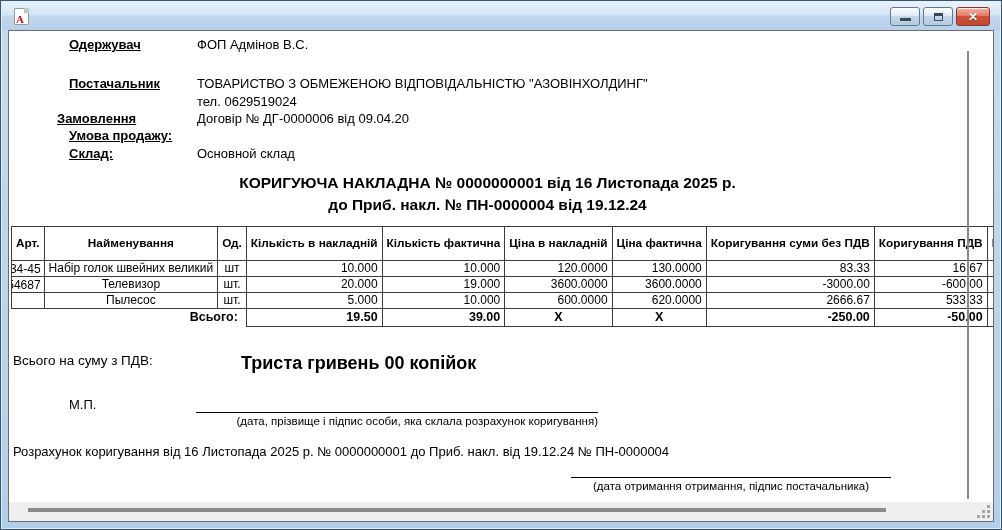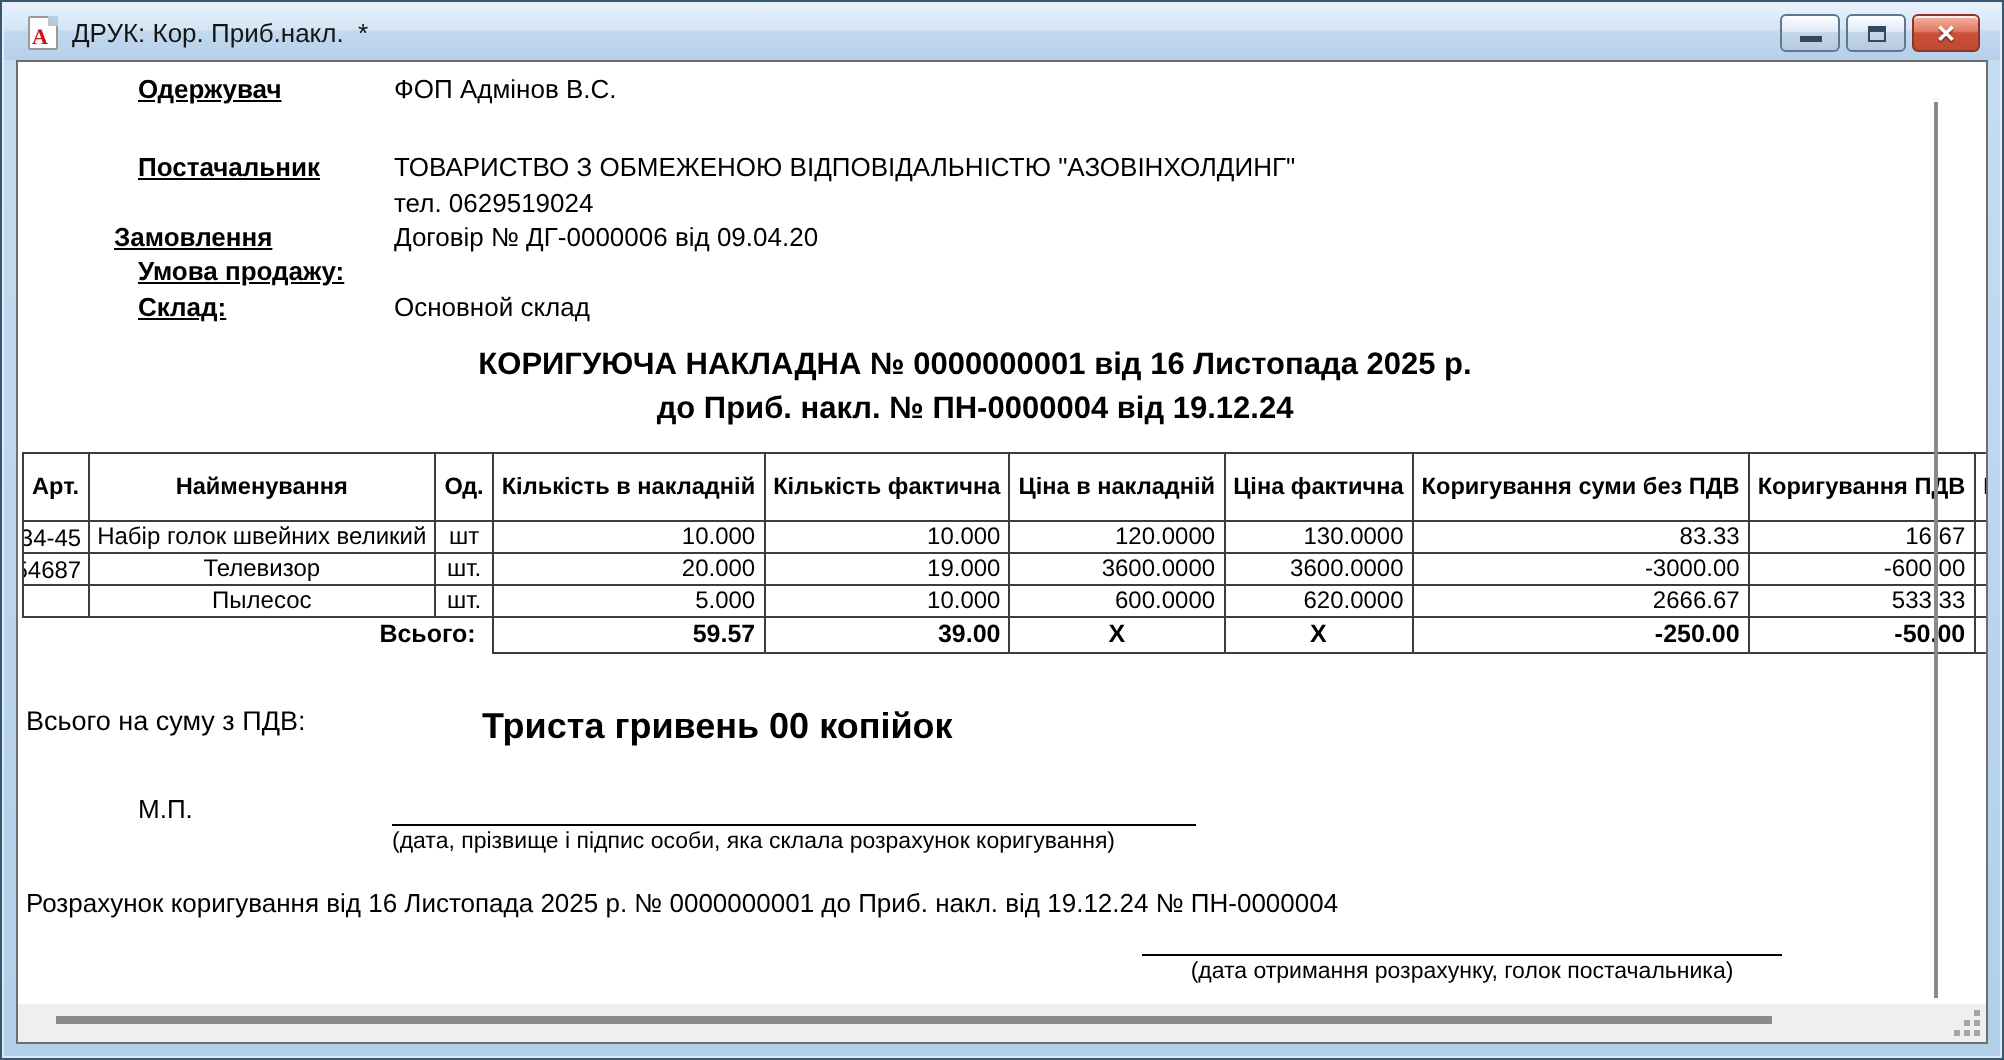--- a/index.html
+++ b/index.html
@@ -74,33 +74,32 @@
   .c-art span { position:absolute; right:3px; top:1px; white-space:nowrap; }
   .totals td { font-weight:bold; font-size:12.5px; height:18px; }
   .t-label { border:none !important; text-align:right; padding-right:8px !important; }
   .t-x { text-align:center; }
 
   .sum-words-label { left:4px; top:322px; font-size:13.5px; }
   .sum-words-value { left:232px; top:322px; font-size:18px; font-weight:bold; }
   .mp { left:60px; top:366px; }
   .sigline { position:absolute; height:1px; background:#000; }
   .sig1-line { left:187px; top:381px; width:402px; }
-  .sig1-cap  { left:187px; top:384px; width:402px; text-align:left; font-size:11.5px; white-space:nowrap; }
+  .sig1-cap  { left:187px; top:384px; width:402px; text-align:right; font-size:11.5px; white-space:nowrap; }
   .footer-note { left:4px; top:413px; }
   .sig2-line { left:562px; top:446px; width:320px; }
   .sig2-cap  { left:562px; top:449px; width:320px; text-align:center; font-size:11.5px; white-space:nowrap; }
 </style>
 </head>
 <body>
 
 <div class="window">
 
   <div class="titlebar">
     <span class="doc-icon"></span>
-    <span class="title-text">ДРУК: Кор. Приб.накл.  *</span>
   </div>
 
   <div class="win-buttons">
     <div class="win-btn">
         <span class="glyph-min"></span>
       </div>
     <div class="win-btn">
         <span class="glyph-max"></span>
       </div>
     <div class="win-btn close">
@@ -194,42 +193,42 @@
               <td class="c-num">5.000</td>
               <td class="c-num">10.000</td>
               <td class="c-num">600.0000</td>
               <td class="c-num">620.0000</td>
               <td class="c-num">2666.67</td>
               <td class="c-num">533.33</td>
               <td class="c-num">3200.00</td>
             </tr>
             <tr class="totals">
               <td colspan="3" class="t-label">Всього:</td>
-              <td class="c-num">59.57</td>
+              <td class="c-num">19.50</td>
               <td class="c-num">39.00</td>
               <td class="t-x">X</td>
               <td class="t-x">X</td>
               <td class="c-num">-250.00</td>
               <td class="c-num">-50.00</td>
               <td class="c-num">-300.00</td>
             </tr>
           </tbody>
         </table>
 
       <span class="abs sum-words-label">Всього на суму з ПДВ:</span>
       <span class="abs sum-words-value">Триста гривень 00 копійок</span>
 
       <span class="abs mp">М.П.</span>
       <div class="sigline sig1-line"></div>
       <div class="abs sig1-cap">(дата, прізвище і підпис особи, яка склала розрахунок коригування)</div>
 
       <span class="abs footer-note">Розрахунок коригування від 16 Листопада 2025 р. № 0000000001 до Приб. накл. від 19.12.24 № ПН-0000004</span>
 
       <div class="sigline sig2-line"></div>
-      <div class="abs sig2-cap">(дата отримання розрахунку, голок постачальника)</div>
+      <div class="abs sig2-cap">(дата отримання отримання, підпис постачальника)</div>
 
       <div class="vscroll-thumb"></div>
     </div>
 
     <div class="statusstrip">
       <div class="hscroll-thumb"></div>
       <div class="resize-grip">
           <i></i>
         </div>
     </div>

